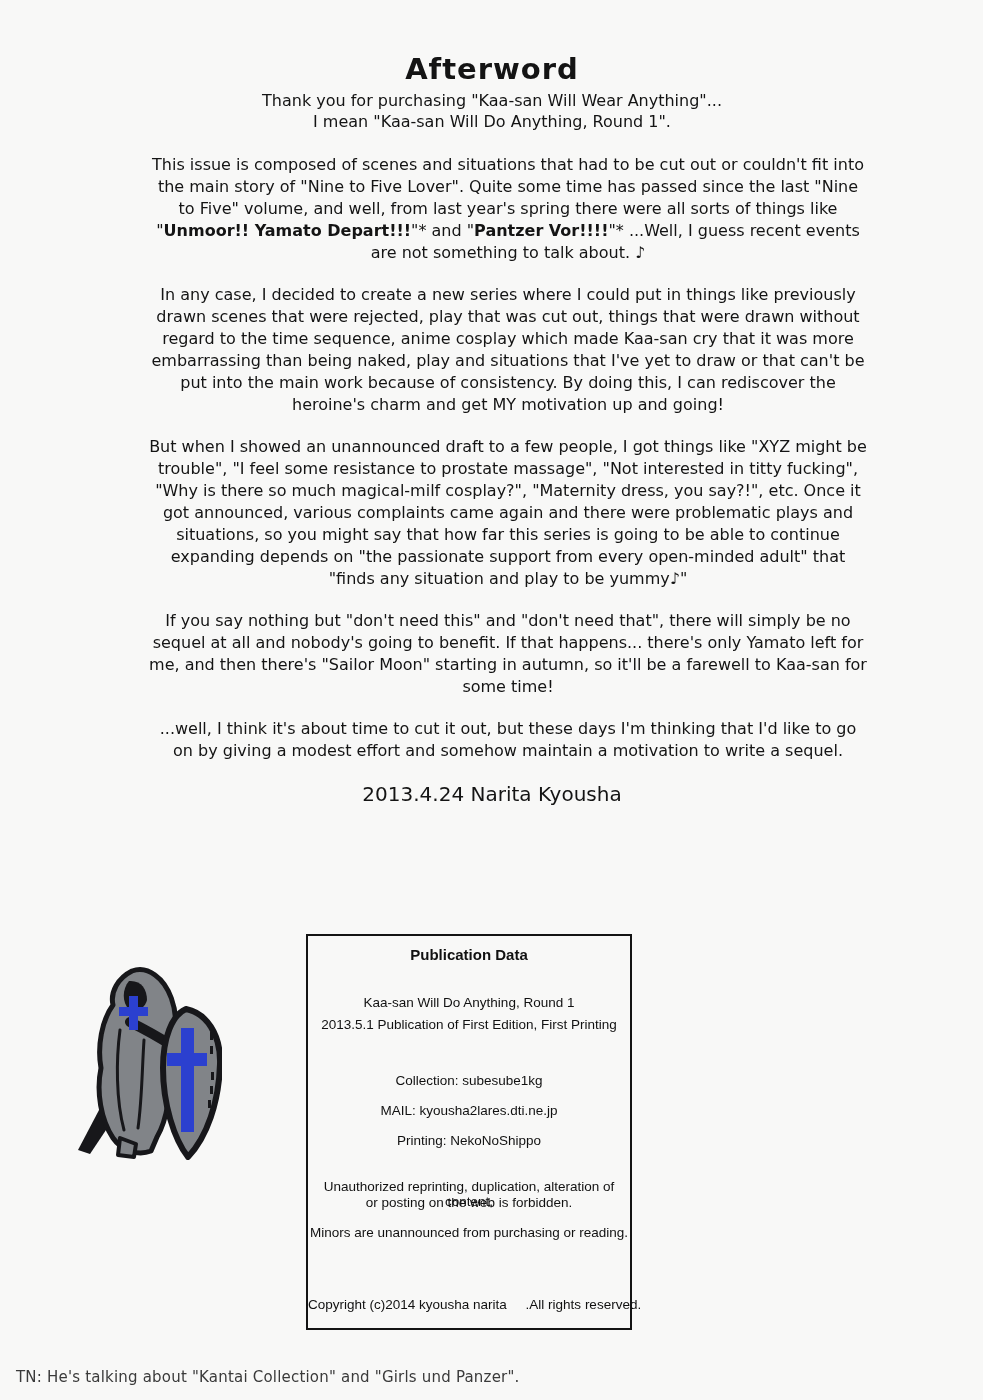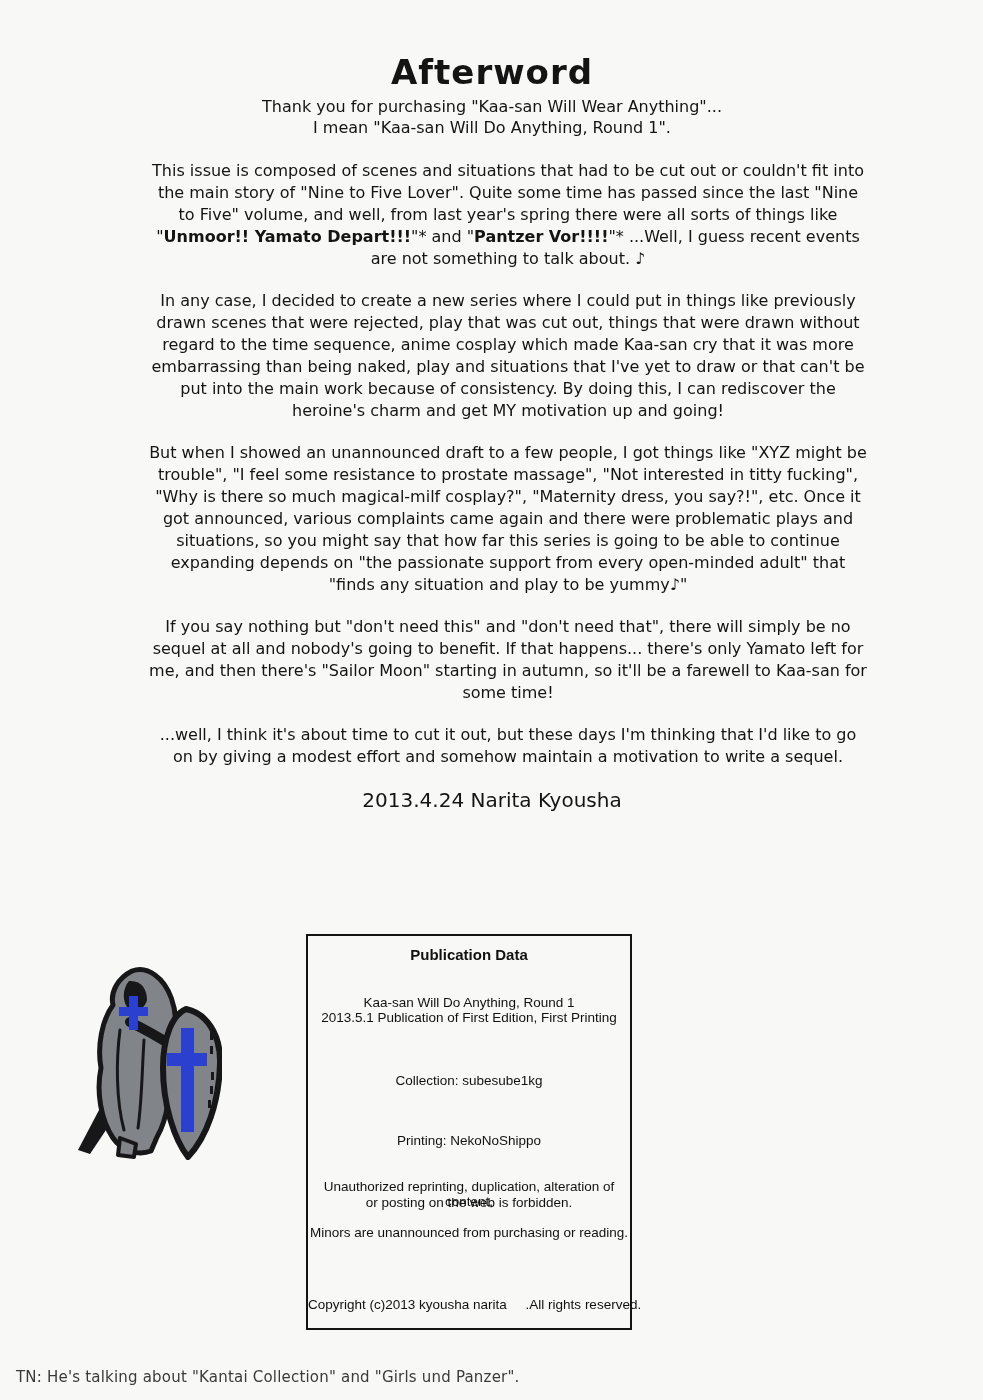--- a/index.html
+++ b/index.html
@@ -10,37 +10,37 @@
   html,body{background:#e8e8e8;}
   .page{
     position:relative; width:983px; height:1400px; margin:0 auto;
     background:var(--page-bg); overflow:hidden;
     font-family:"DejaVu Sans", sans-serif; color:var(--ink);
   }
   .afterword-column{
     position:absolute; left:116px; top:52px; width:752px;
     text-align:center;
   }
-  .aw-title{font-size:34px; font-weight:bold; letter-spacing:1px; margin-bottom:4px;}
+  .aw-title{font-size:29px; font-weight:bold; letter-spacing:1px; margin-bottom:4px;}
   .aw-intro{font-size:16px; line-height:21px;}
   .aw-intro-block{margin-bottom:22px;}
   .aw-p{font-size:16px; line-height:22px; margin-bottom:20px;margin-left:32px;}
   .aw-p .b{font-weight:bold;}
   .aw-signature{font-size:20px; margin-top:4px;}
   .pub-box{
     position:absolute; left:306px; top:934px; width:326px; height:396px;
     border:2px solid var(--box-border);
     font-family:"Liberation Sans", sans-serif; color:var(--box-text);
     font-size:13.5px; text-align:center;
   }
   .pub-line{position:absolute; left:0; width:100%;}
   .pub-title{top:10px; font-weight:bold; font-size:15px;}
   .pub-code{top:43px;}
   .pub-book{top:59px;}
-  .pub-edition{top:74px;}
+  .pub-edition{top:81px;}
   .pub-publication{top:137px;}
   .pub-mail{top:167px;}
   .pub-printing{top:197px;}
   .pub-warn1{top:243px;}
   .pub-warn2{top:259px;}
   .pub-minors{top:289px;}
   .pub-copyright{top:361px; white-space:pre;}
   .knight{position:absolute; left:72px; top:960px; width:150px; height:200px;}
   .tn-footer{
     position:absolute; left:16px; top:1368px;
@@ -100,22 +100,23 @@
       <rect x="138" y="126" width="3" height="8"></rect>
       <rect x="136" y="140" width="3" height="8"></rect>
     </g>
   </svg>
 
   <div class="pub-box">
     <div class="pub-line pub-title">Publication Data</div>
     <div class="pub-line pub-book">Kaa-san Will Do Anything, Round 1</div>
     <div class="pub-line pub-edition">2013.5.1 Publication of First Edition, First Printing</div>
     <div class="pub-line pub-publication">Collection: subesube1kg</div>
+    <div class="pub-line pub-mail">MAIL: kyousha2lares.dti.ne.jp</div>
     <div class="pub-line pub-printing">Printing: NekoNoShippo</div>
     <div class="pub-line pub-warn1">Unauthorized reprinting, duplication, alteration of content,</div>
     <div class="pub-line pub-warn2">or posting on the web is forbidden.</div>
     <div class="pub-line pub-minors">Minors are unannounced from purchasing or reading.</div>
-    <div class="pub-line pub-copyright">Copyright (c)2013 kyousha narita     .All rights reserved.</div>
+    <div class="pub-line pub-copyright">Copyright (c)2014 kyousha narita     .All rights reserved.</div>
   </div>
 
   <div class="tn-footer">TN: He's talking about "Kantai Collection" and "Girls und Panzer".</div>
 
 </div>
 
 </body></html>

